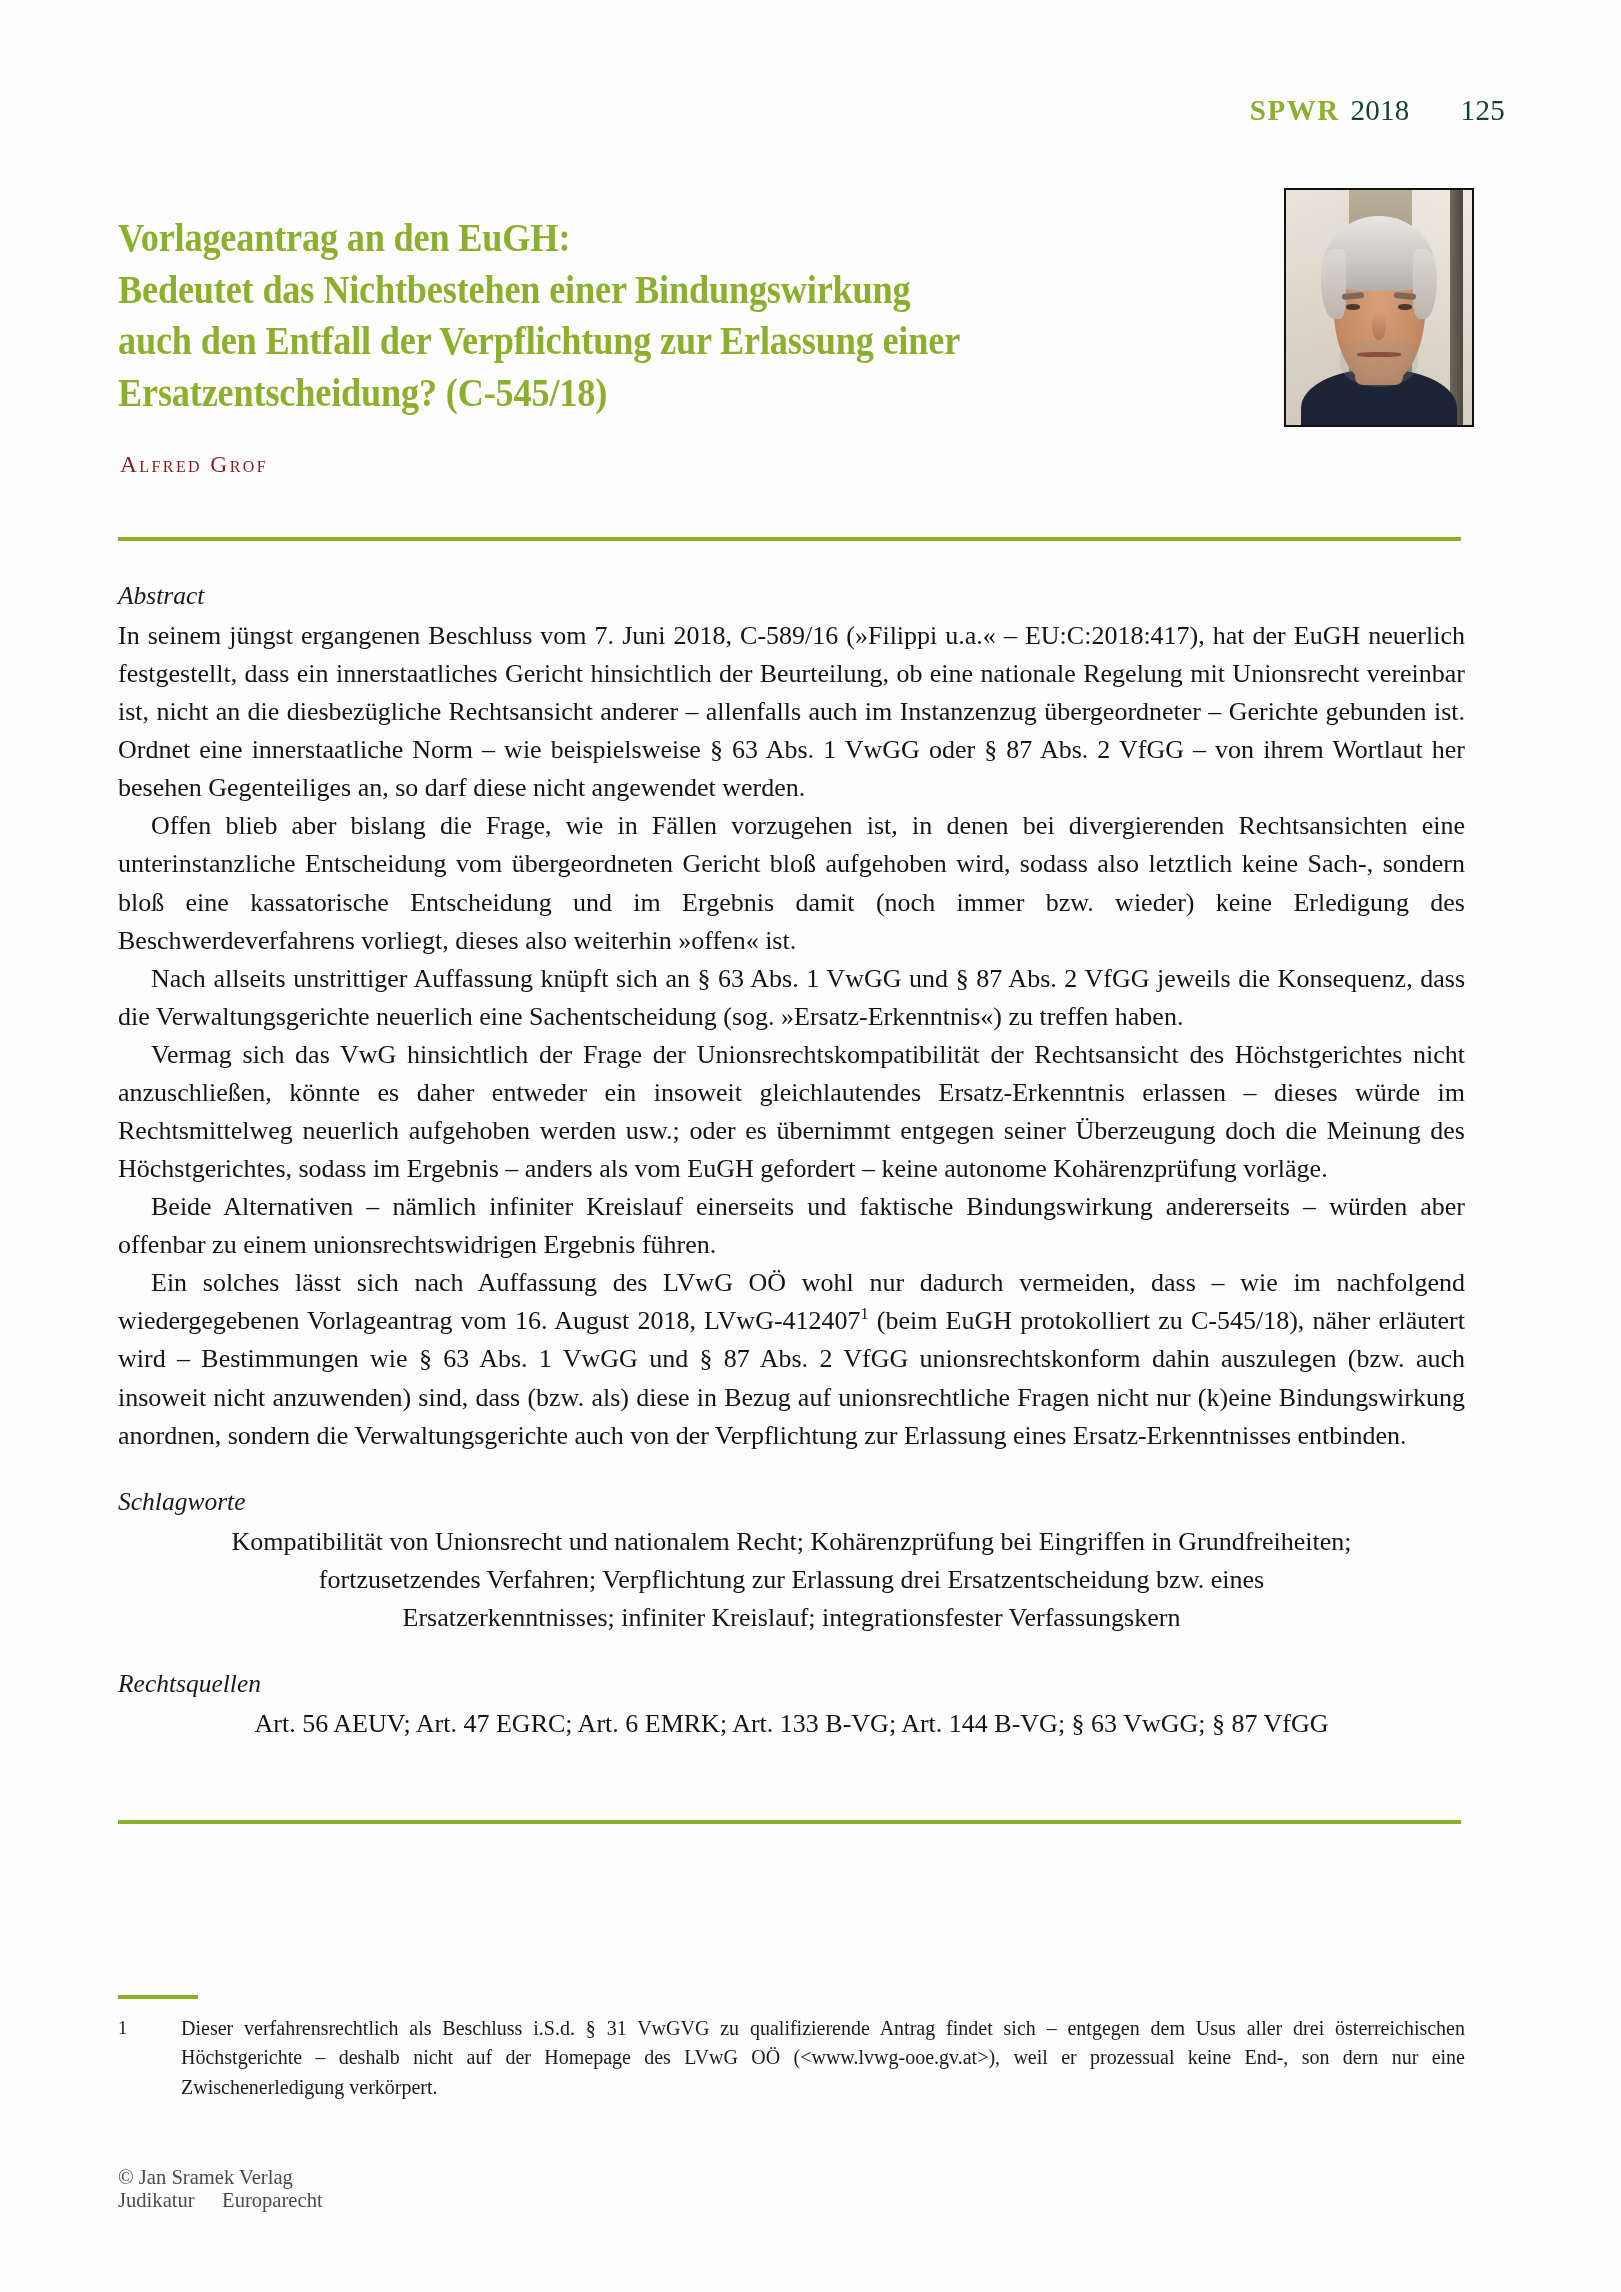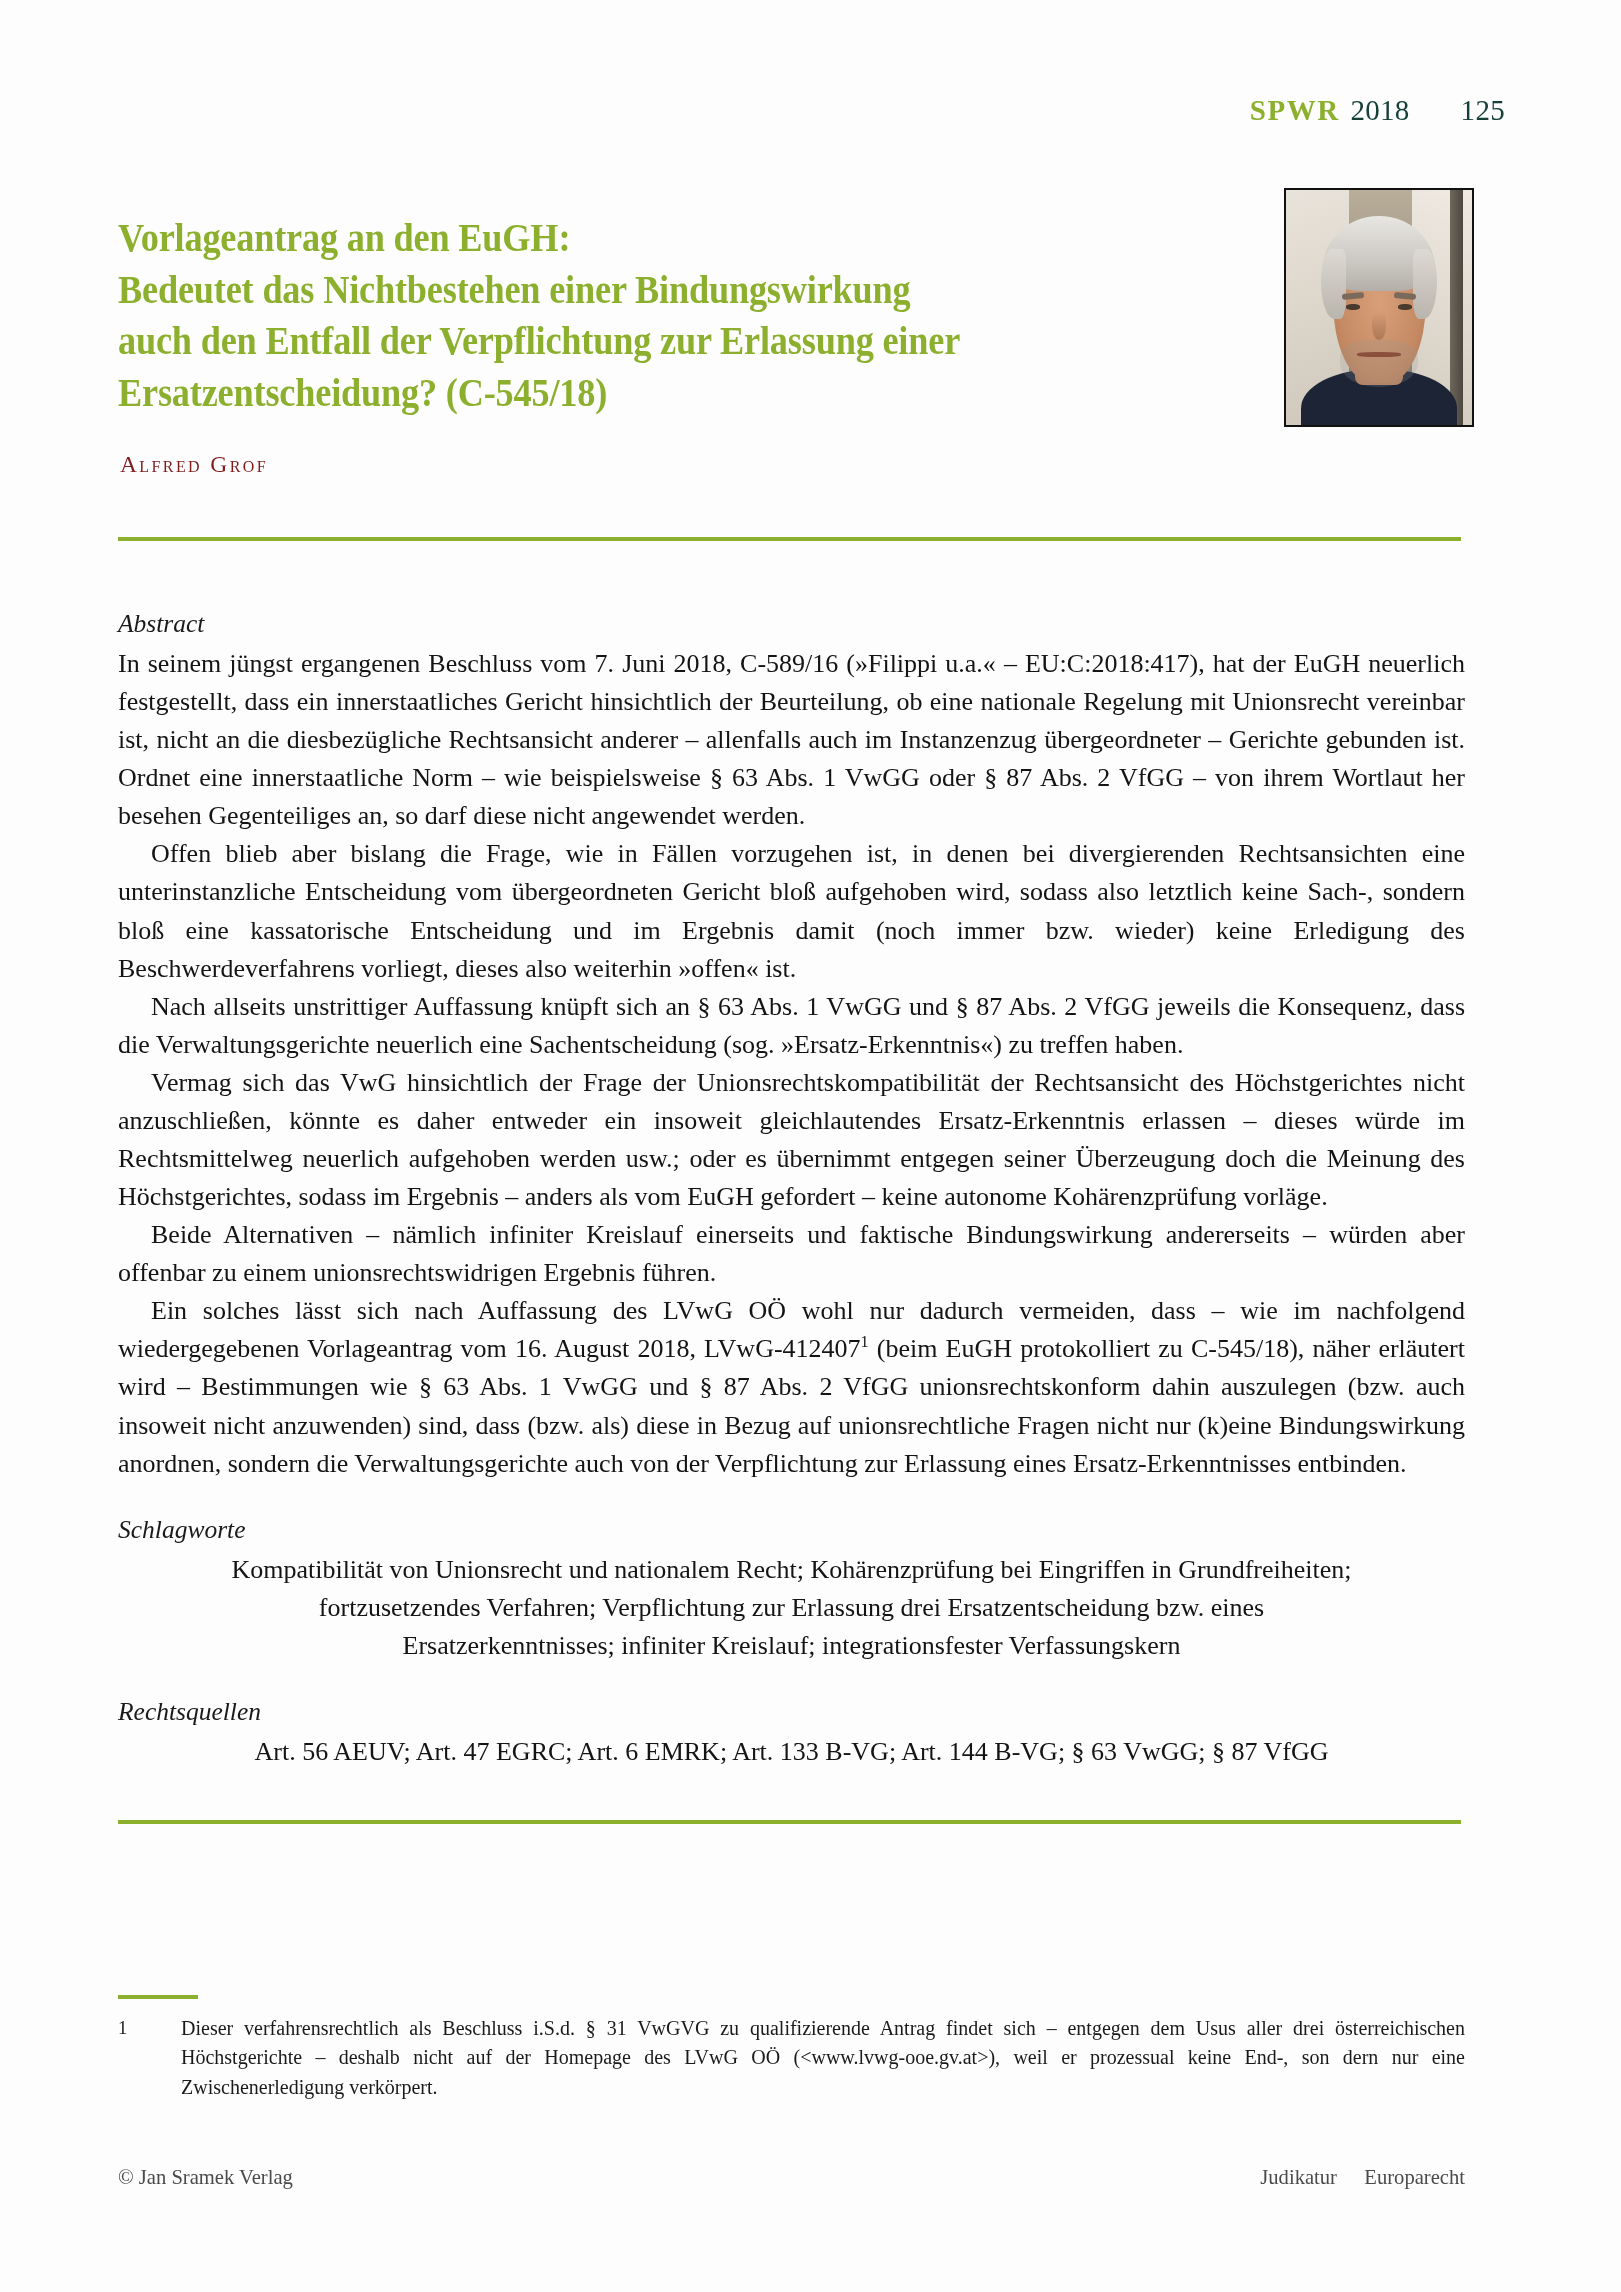--- a/index.html
+++ b/index.html
@@ -178,21 +178,20 @@
     height: 3.9px;
     background: #8cb02e;
   }
 
   
   .content {
     position: absolute;
     left: 118px;
     top: 578px;
     width: 1347px;
-    margin-top: 28px;
   }
   .label-it {
     font-style: italic;
     font-size: 25.5px;
     line-height: 1.45;
     margin: 0 0 2px 0;
     color: #1a1a1a;
   }
   p.body {
     margin: 0;
@@ -247,20 +246,21 @@
   
   .page-footer {
     position: absolute;
     left: 118px;
     top: 2166px;
     width: 1347px;
     display: flex;
     justify-content: space-between;
     font-size: 20.6px;
     color: #4a4a4a;
+    flex-direction: column;
   }
   .footer-right { display: flex; gap: 27.4px; align-items: center; }
 </style>
 </head>
 <body>
 
 <div class="page">
 
   <div class="running-head">
     <span class="rh-journal">SPWR</span>

